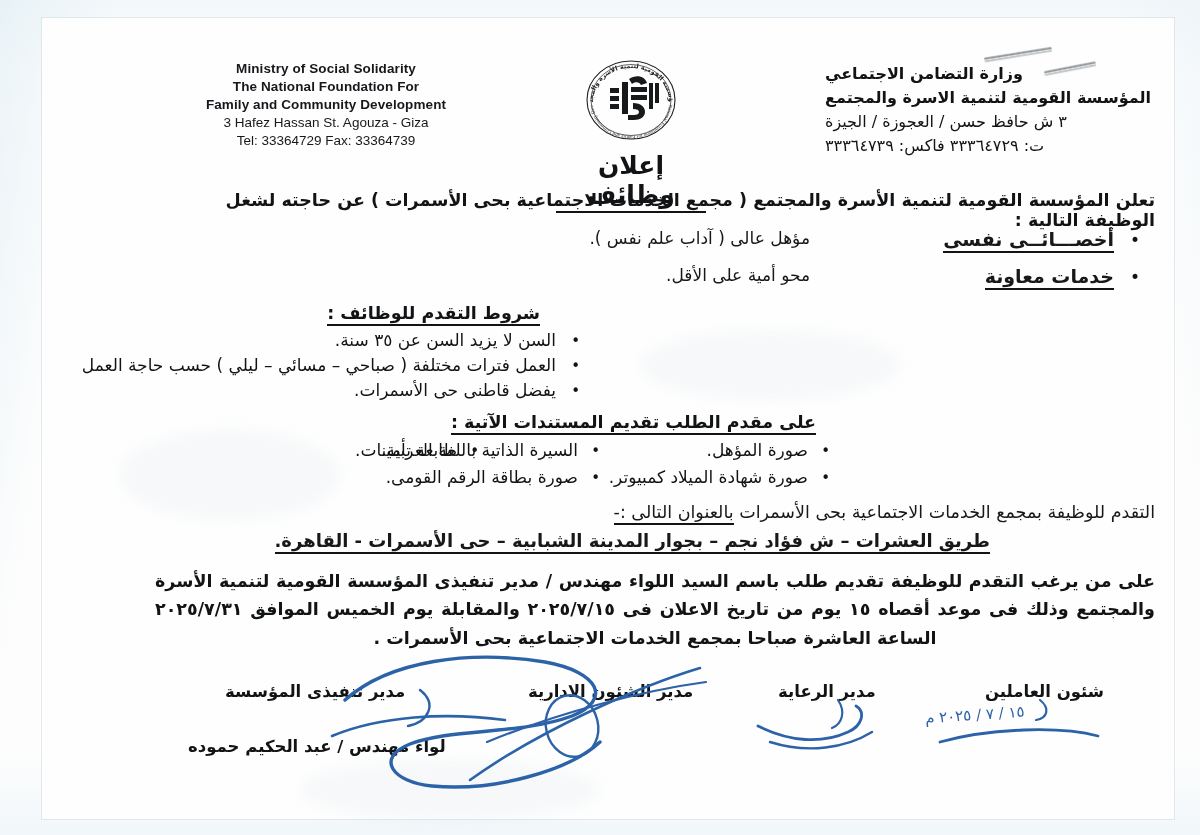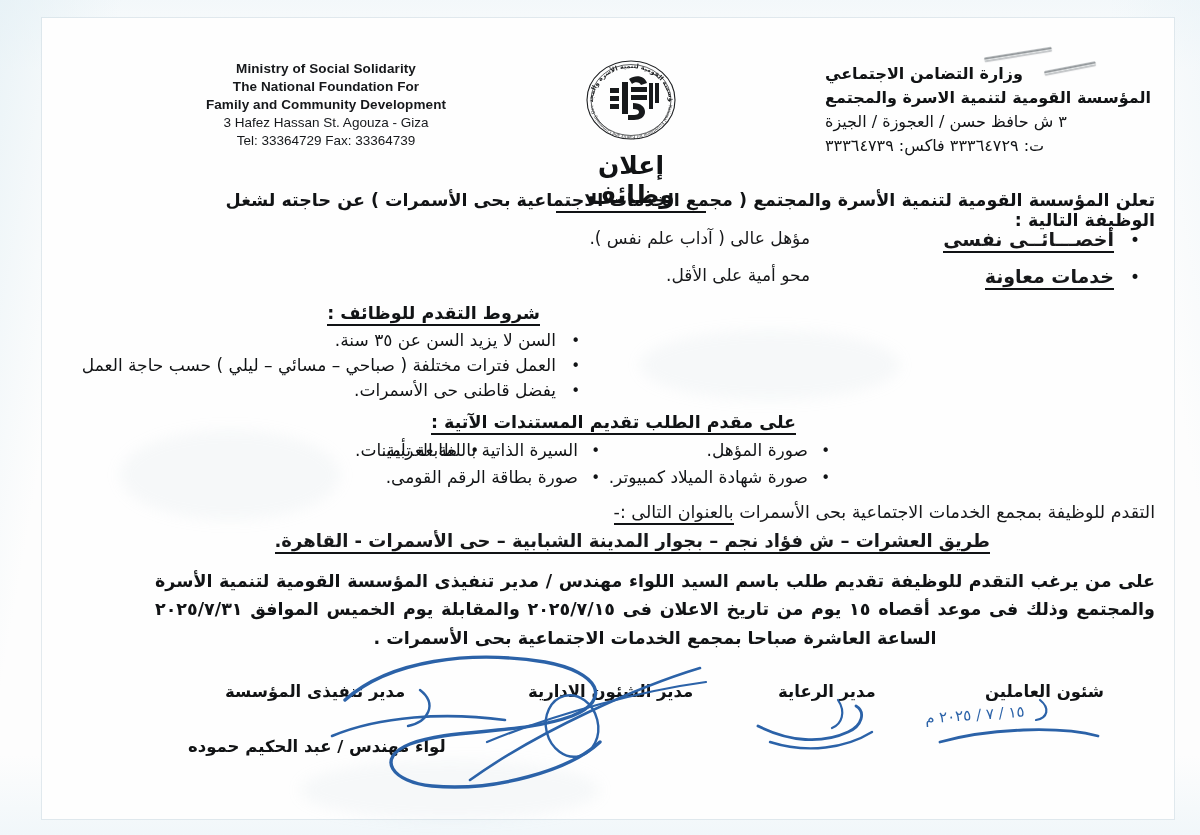--- a/index.html
+++ b/index.html
@@ -346,21 +346,21 @@
     </div>
     <div class="cond-item" style="right:620px; top:355px;">
       <span class="bul">•</span>
       <span>العمل فترات مختلفة ( صباحي – مسائي – ليلي ) حسب حاجة العمل</span>
     </div>
     <div class="cond-item" style="right:620px; top:380px;">
       <span class="bul">•</span>
       <span>يفضل قاطنى حى الأسمرات.</span>
     </div>
 
-    <div class="section-head" style="right:404px; top:412px;">
+    <div class="section-head" style="right:384px; top:412px;">
       <span>على مقدم الطلب تقديم المستندات الآتية :</span>
     </div>
 
     <div class="doc-item" style="right:600px; top:440px;">
       <span class="bul">•</span>
       <span>السيرة الذاتية باللغة العربية.</span>
     </div>
     <div class="doc-item" style="right:600px; top:467px;">
       <span class="bul">•</span>
       <span>صورة بطاقة الرقم القومى.</span>

